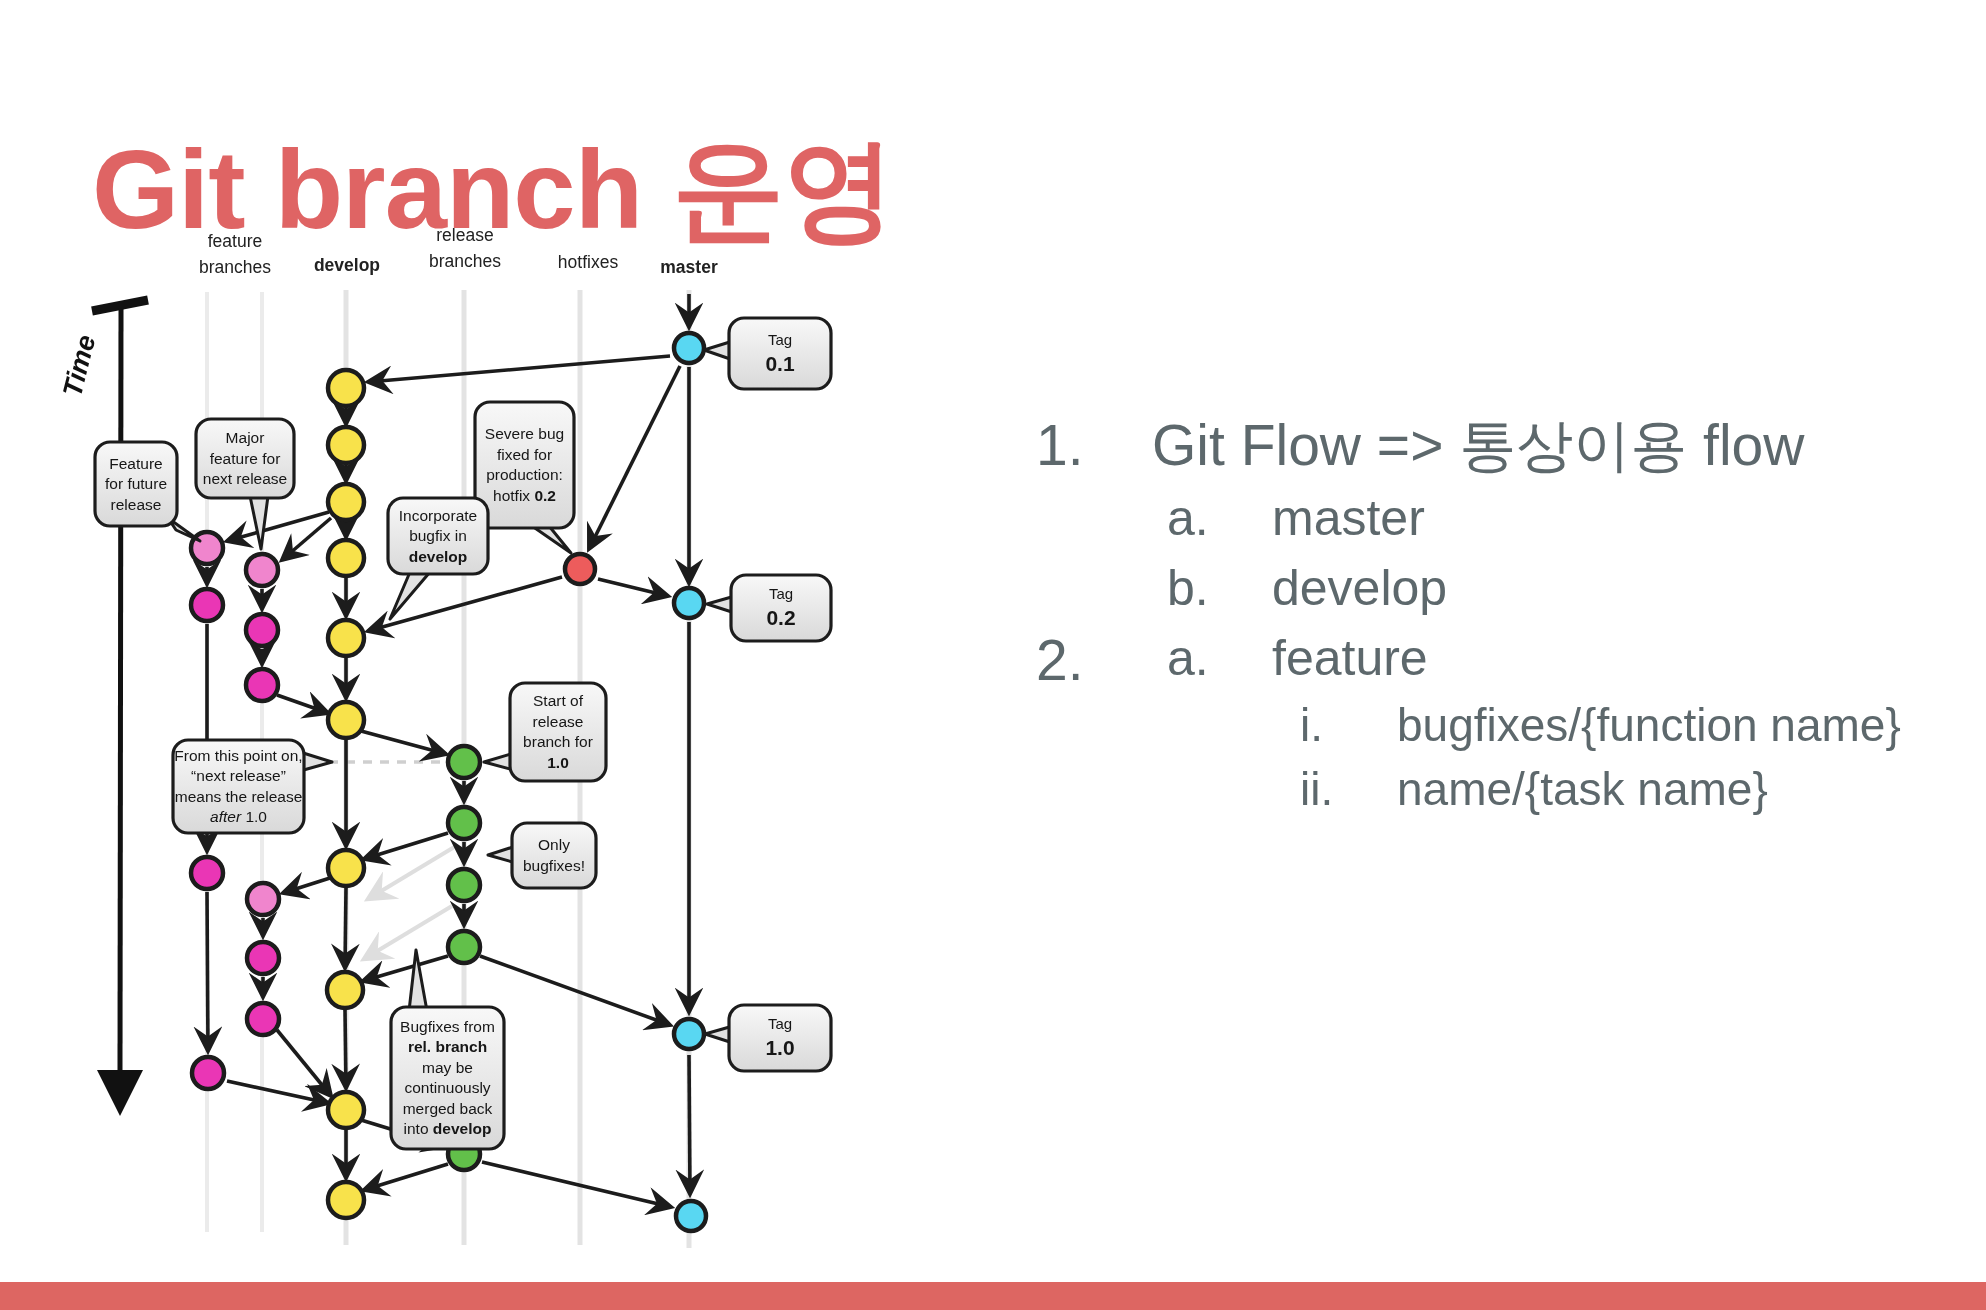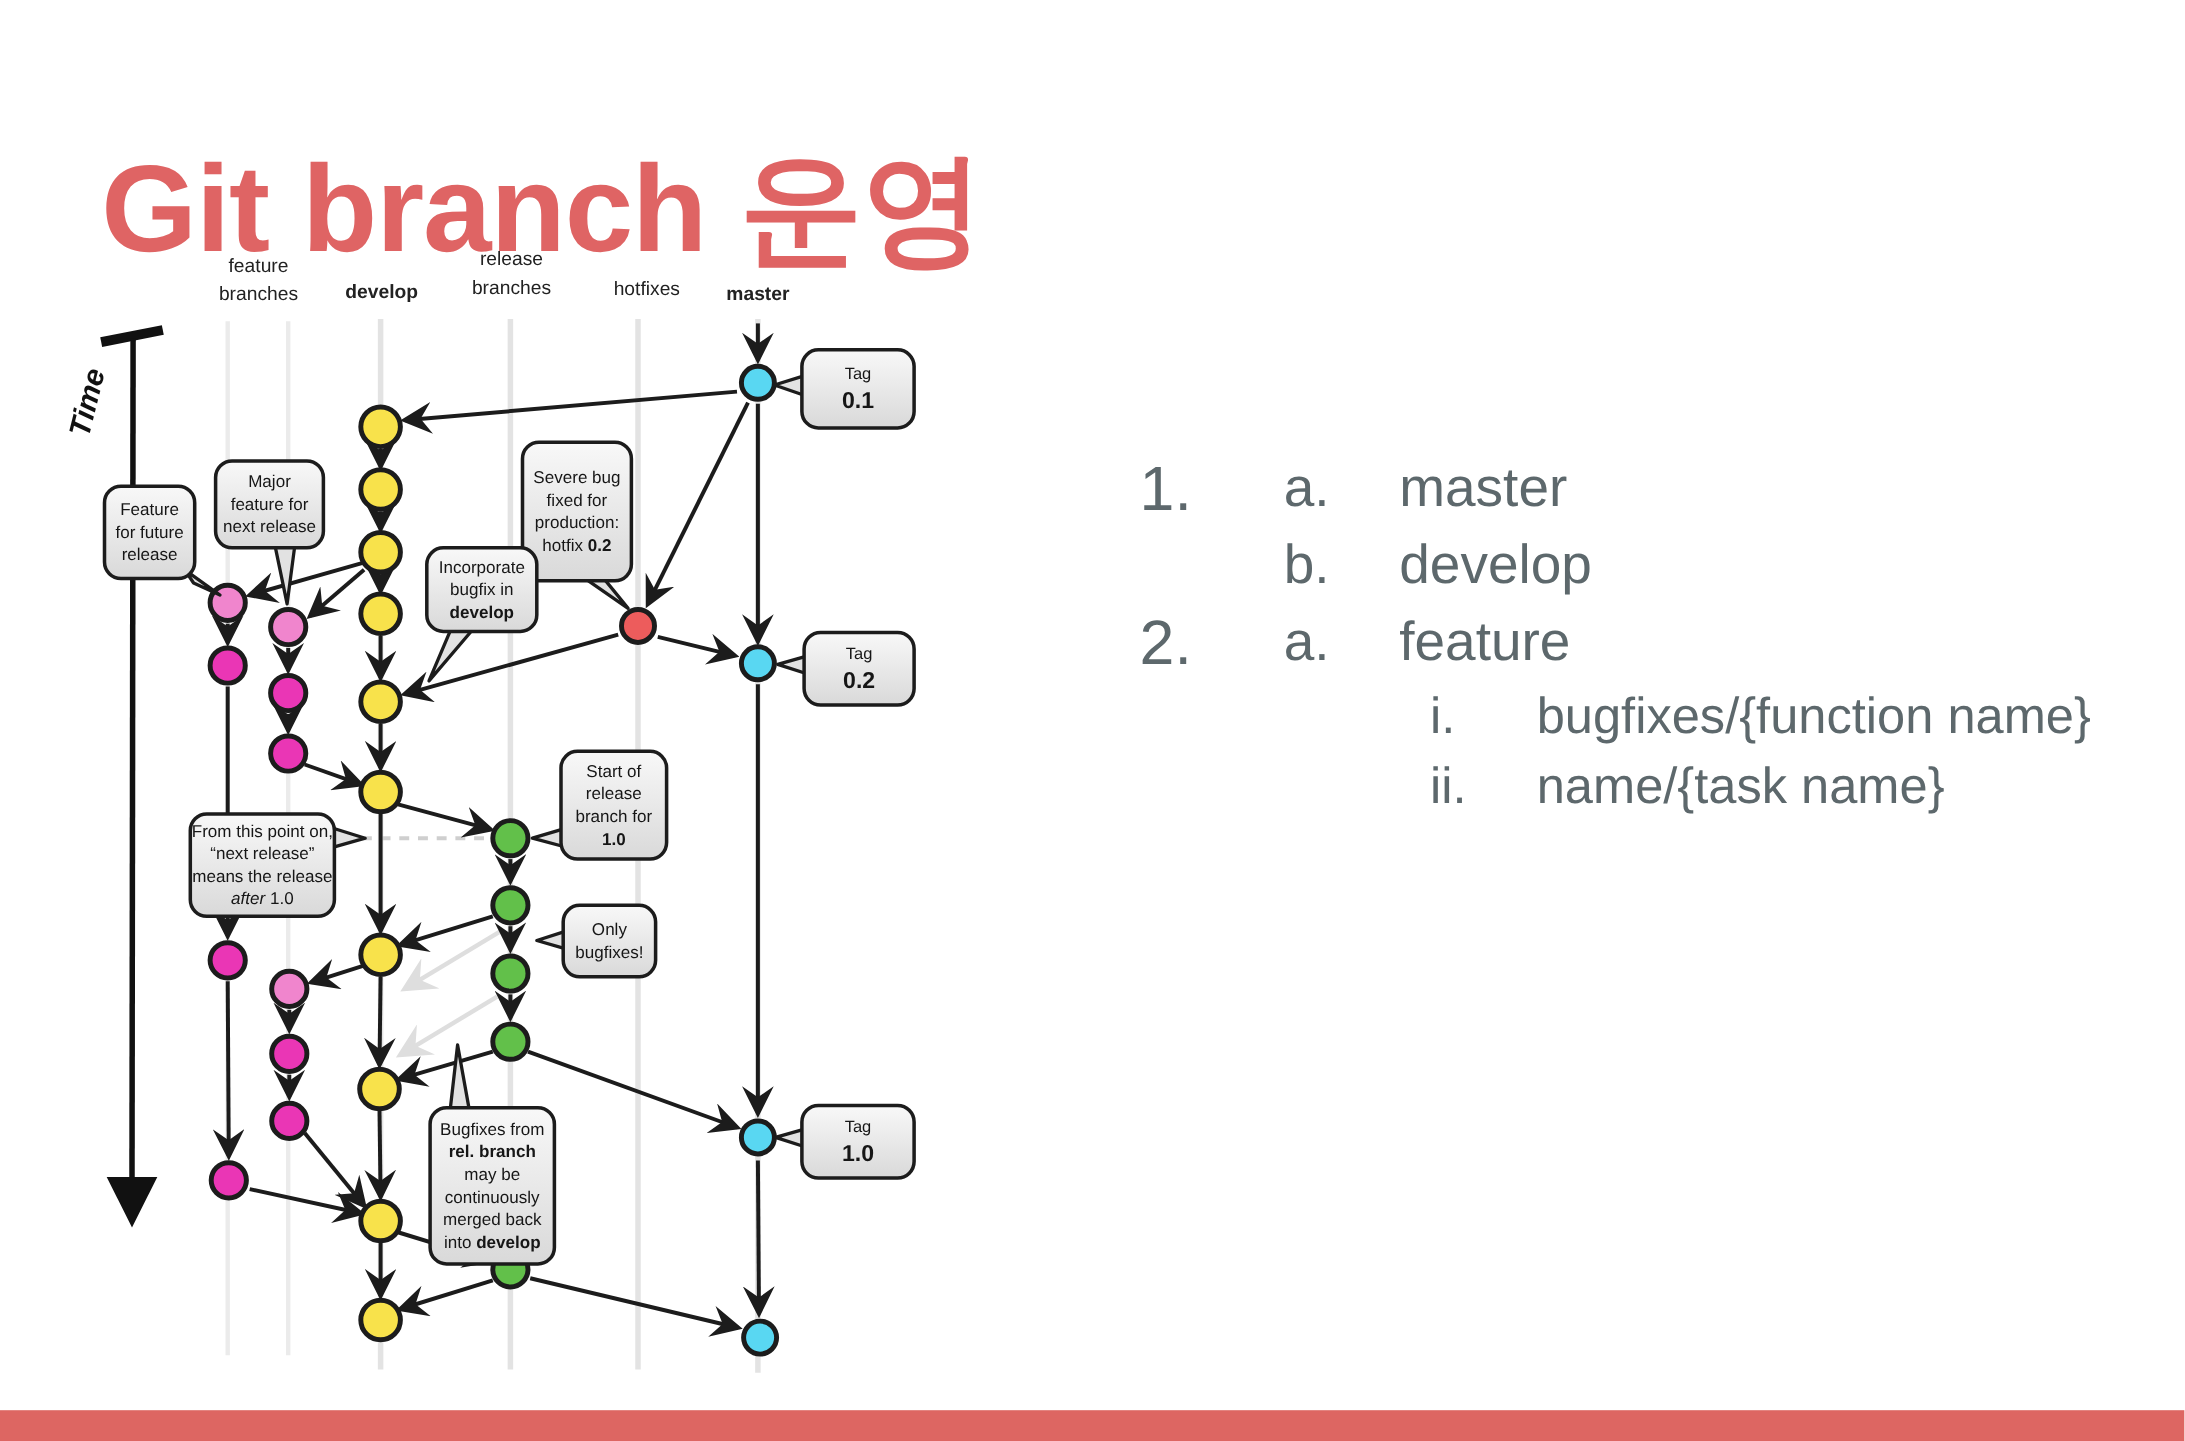--- a/index.html
+++ b/index.html
@@ -206,20 +206,21 @@
     <text x="347" y="271" text-anchor="middle" font-size="17.5" fill="#222" font-weight="bold">develop</text>
     <text x="465" y="241" text-anchor="middle" font-size="17.5" fill="#222" font-weight="normal">release</text>
     <text x="465" y="267" text-anchor="middle" font-size="17.5" fill="#222" font-weight="normal">branches</text>
     <text x="588" y="268" text-anchor="middle" font-size="17.5" fill="#222" font-weight="normal">hotfixes</text>
     <text x="689" y="273" text-anchor="middle" font-size="17.5" fill="#222" font-weight="bold">master</text>
   </svg>
 
 <div id="list">
     <div class="row lvl1">
       <span class="marker">1.</span>
+      <span class="txt">Git Flow =&gt; 통상이용 flow</span>
     </div>
     <div class="row lvl2">
       <span class="marker">a.</span>
       <span class="txt">master</span>
     </div>
     <div class="row lvl2">
       <span class="marker">b.</span>
       <span class="txt">develop</span>
     </div>
     <div class="row lvl1">

